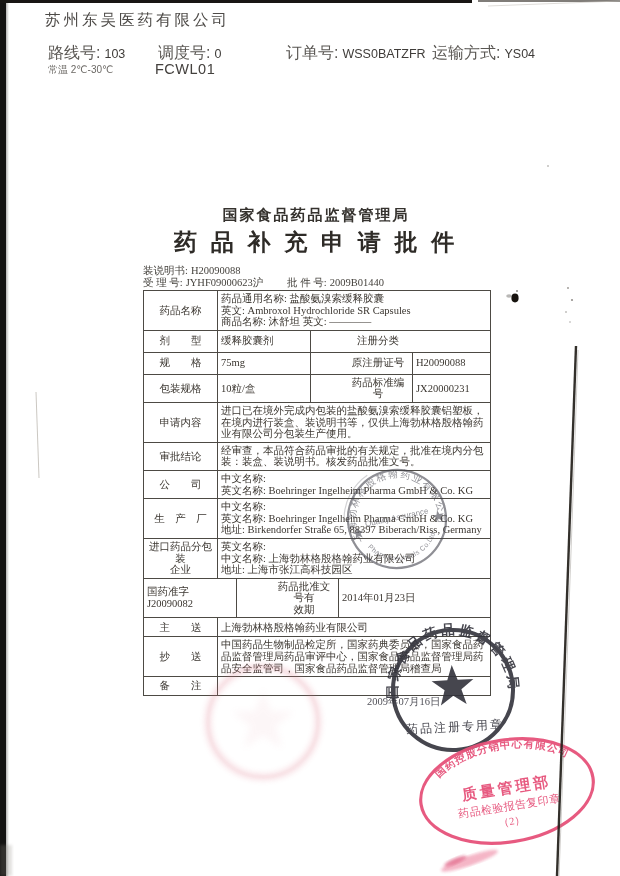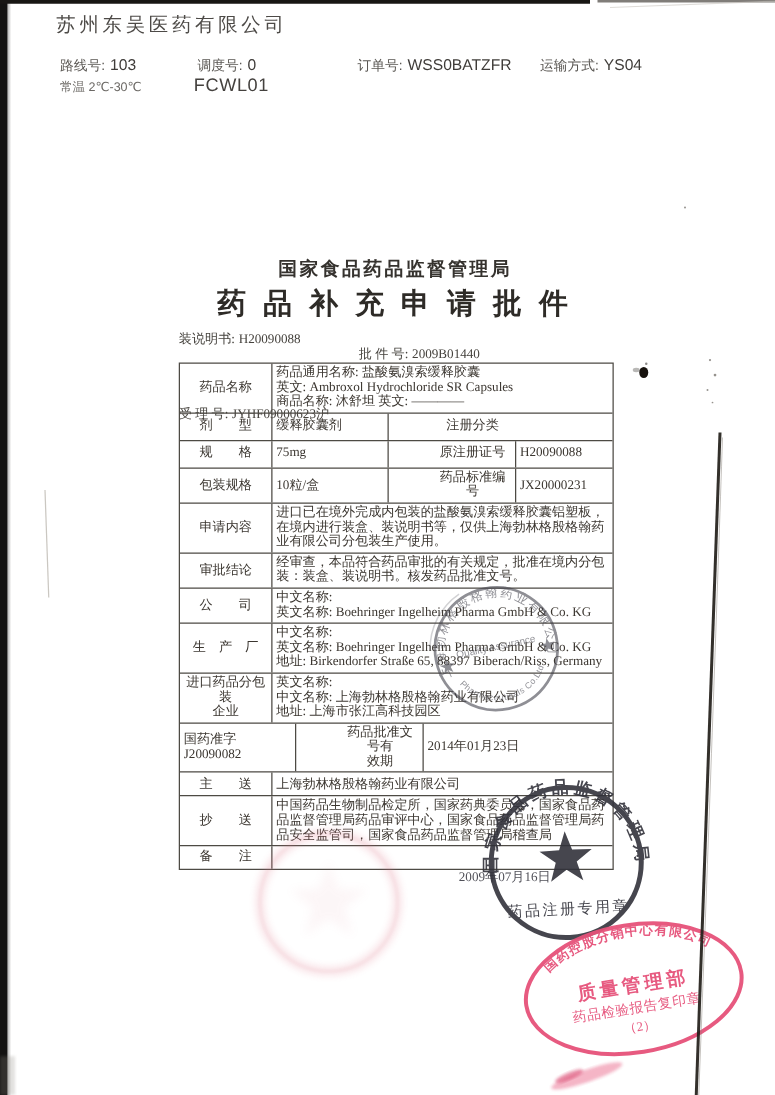--- a/index.html
+++ b/index.html
@@ -10,34 +10,34 @@
     color:#3b3833;
   }
   
   .edge-left{position:absolute;left:0;top:0;width:6px;height:876px;background:#141312;}
   .edge-left-soft{position:absolute;left:6px;top:0;width:3px;height:876px;background:linear-gradient(to right,rgba(40,38,35,.35),rgba(40,38,35,0));}
   .edge-top-a{position:absolute;left:0;top:0;width:472px;height:3px;background:#181614;}
   .edge-top-b{position:absolute;left:478px;top:0;width:142px;height:2px;background:#55524c;opacity:.75;}
   
   .hdr{position:absolute;font-family:"Liberation Sans","DejaVu Sans",sans-serif;color:#4a4744;}
   .company{left:45px;top:10px;font-size:15.5px;letter-spacing:3px;color:#4d4a47;}
-  .inforow span.lbl{color:#5a5753;font-size:11px;}
+  .inforow span.lbl{color:#5a5753;font-size:16px;}
   .inforow span.v{color:#3f3c39;font-size:12.5px;margin-left:4px;}
   .i-route{left:48px;top:43px;}
   .i-disp{left:158px;top:43px;}
   .i-order{left:286px;top:43px;}
   .i-trans{left:432px;top:43px;}
   .temp{left:48px;top:63px;font-size:10px;color:#6b6864;}
   .fcwl{left:155px;top:61px;font-size:14.5px;color:#44413e;letter-spacing:.5px;}
   
   .authority{position:absolute;left:6px;top:206px;width:620px;text-align:center;font-size:15px;font-weight:bold;letter-spacing:2px;color:#35322e;}
   .doc-title{position:absolute;left:6px;top:227px;width:620px;text-align:center;font-size:23px;font-weight:bold;letter-spacing:4px;color:#2e2b27;}
   .numline{position:absolute;font-size:10.5px;color:#45423d;}
   .n1{left:143px;top:264px;}
-  .n2{left:143px;top:276px;margin-top:48px;}
+  .n2{left:143px;top:276px;}
   .n3{left:287px;top:276px;}
   .numline .v{margin-left:3px;}
   
   .t{position:absolute;left:143px;top:290px;width:346px;border:1px solid #4d4a44;background:rgba(255,255,255,0);}
   .tr{display:flex;border-top:1px solid #4d4a44;align-items:stretch;}
   .tr:first-child{border-top:none;}
   .tc{border-left:1px solid #4d4a44;padding:2px 3px;font-size:10.5px;line-height:11.6px;color:#3b3630;}
   .tc:first-child{border-left:none;}
   .lab{width:67px;flex:none;display:flex;align-items:center;justify-content:center;text-align:center;}
   .lab2{width:62px;flex:none;display:flex;align-items:center;justify-content:center;text-align:center;flex-direction:column;padding-left:36px;}

